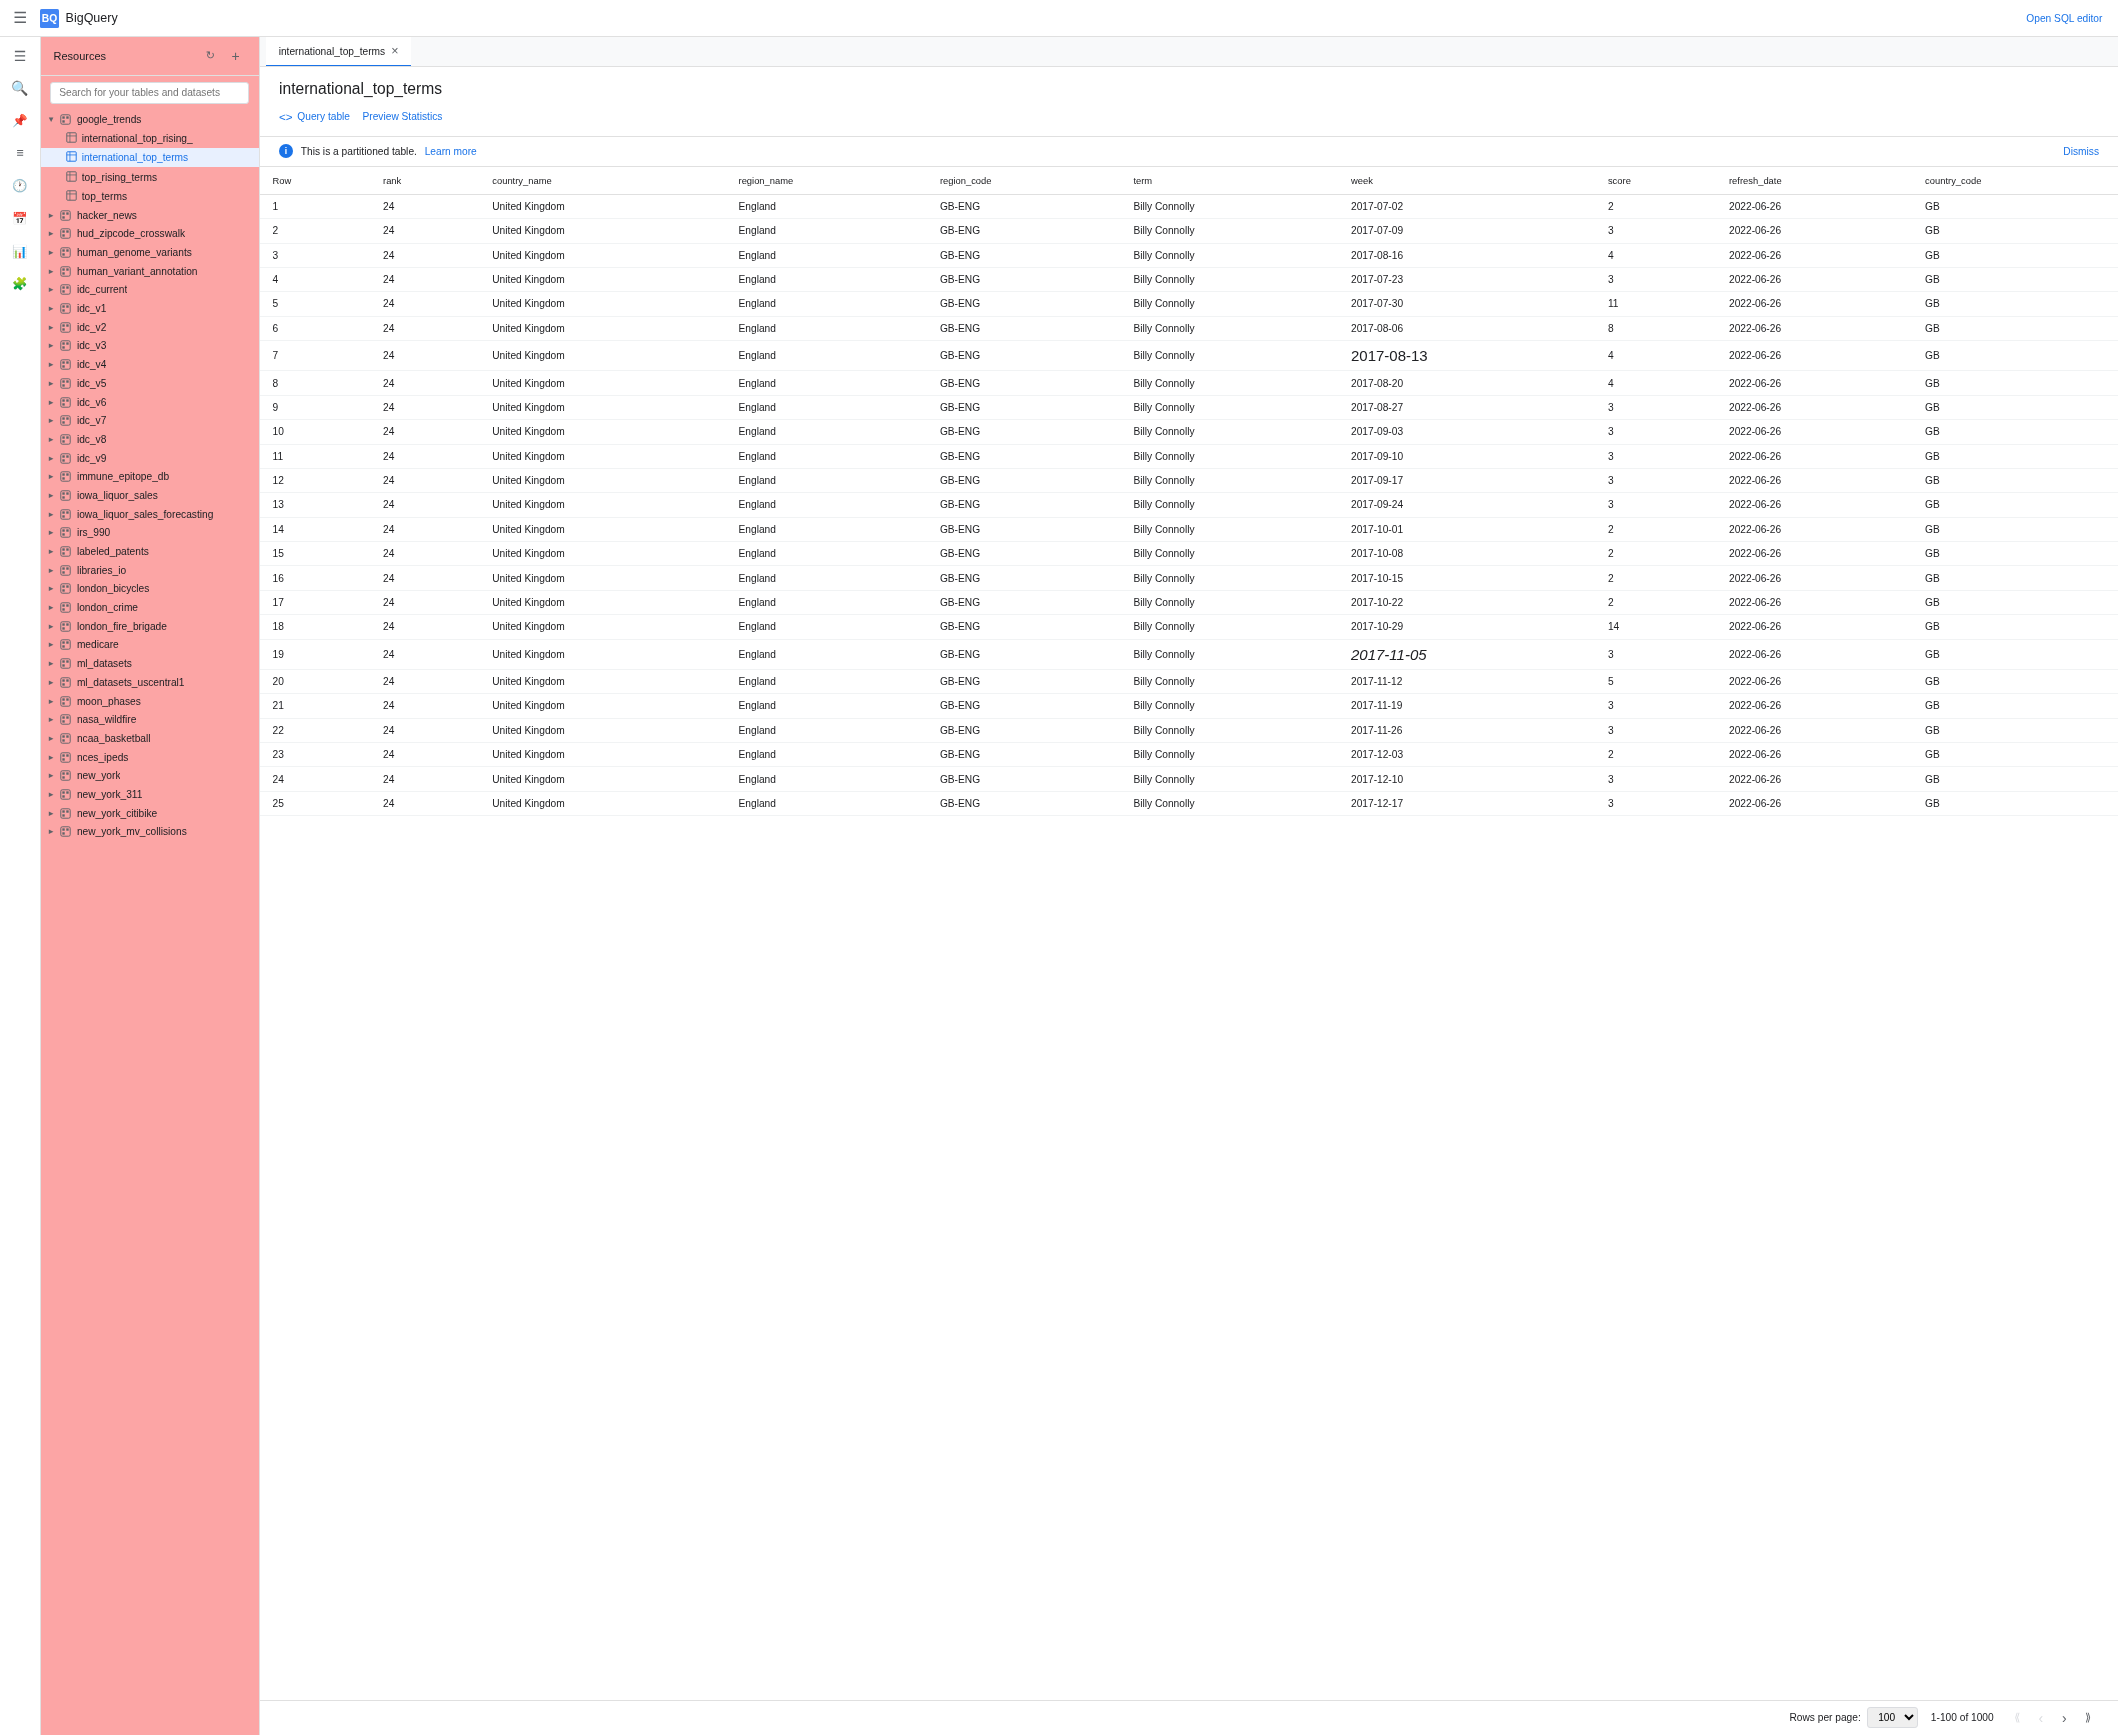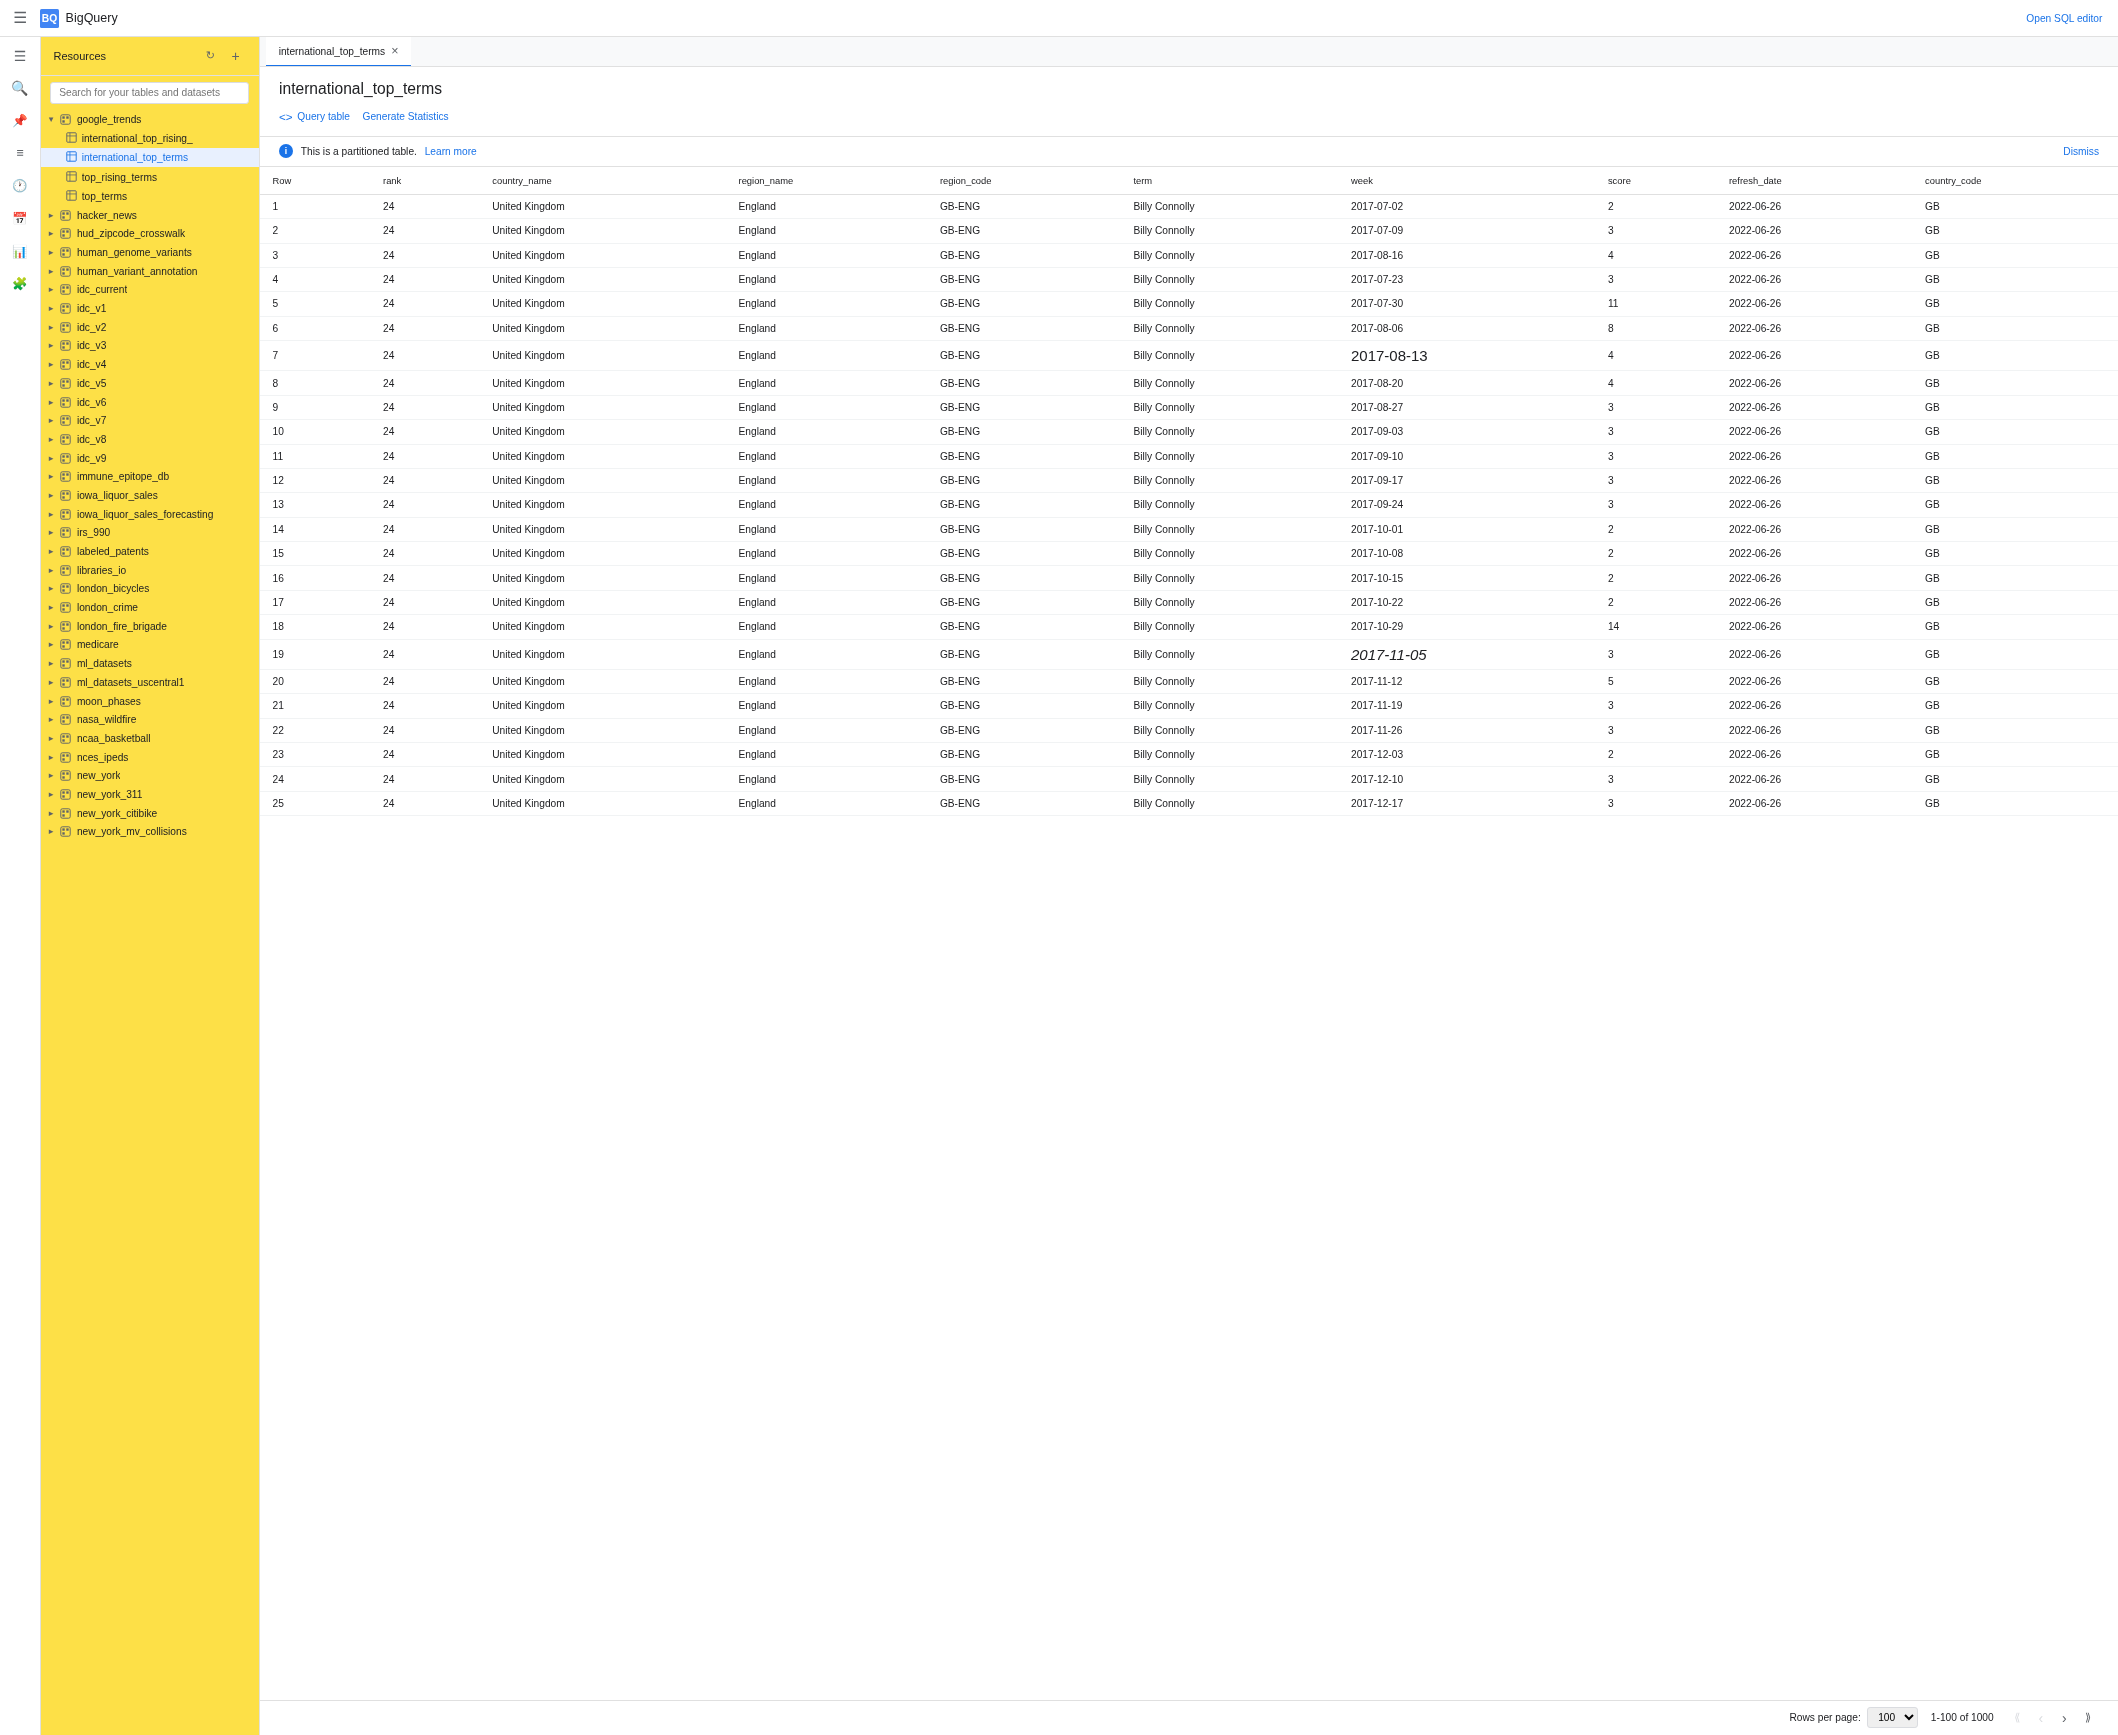--- a/index.html
+++ b/index.html
@@ -65,21 +65,21 @@
       <div style="width:31px;height:31px;display:flex;align-items:center;justify-content:center;border-radius:6.2px;cursor:pointer;color:#5f6368;font-size:14px;">☰</div>
       <div style="width:31px;height:31px;display:flex;align-items:center;justify-content:center;border-radius:6.2px;cursor:pointer;color:#5f6368;font-size:14px;">🔍</div>
       <div style="width:31px;height:31px;display:flex;align-items:center;justify-content:center;border-radius:6.2px;cursor:pointer;color:#5f6368;font-size:12.5px;">📌</div>
       <div style="width:31px;height:31px;display:flex;align-items:center;justify-content:center;border-radius:6.2px;cursor:pointer;color:#5f6368;font-size:12.5px;">≡</div>
       <div style="width:31px;height:31px;display:flex;align-items:center;justify-content:center;border-radius:6.2px;cursor:pointer;color:#5f6368;font-size:12.5px;">🕐</div>
       <div style="width:31px;height:31px;display:flex;align-items:center;justify-content:center;border-radius:6.2px;cursor:pointer;color:#5f6368;font-size:12.5px;">📅</div>
       <div style="width:31px;height:31px;display:flex;align-items:center;justify-content:center;border-radius:6.2px;cursor:pointer;color:#5f6368;font-size:12.5px;">📊</div>
       <div style="width:31px;height:31px;display:flex;align-items:center;justify-content:center;border-radius:6.2px;cursor:pointer;color:#5f6368;font-size:12.5px;">🧩</div>
     </div>
 
-    <div style="width:219px;border-right:0.8px solid #e0e0e0;display:flex;flex-direction:column;flex-shrink:0;overflow:hidden;background:#fde047;">
+    <div style="width:219px;border-right:0.8px solid #e0e0e0;display:flex;flex-direction:column;flex-shrink:0;overflow:hidden;background:#fca5a5;">
       <div style="display:flex;align-items:center;justify-content:space-between;padding:7.8px 12.5px;border-bottom:0.8px solid #e0e0e0;">
         <span style="font-size:11px;font-weight:500;color:#202124;">Resources</span>
         <div style="display:flex;gap:3.1px;">
           <button style="width:22px;height:22px;display:flex;align-items:center;justify-content:center;cursor:pointer;border-radius:3.1px;color:#5f6368;font-size:11px;border:none;background:none;">↻</button>
           <button style="width:22px;height:22px;display:flex;align-items:center;justify-content:center;cursor:pointer;border-radius:3.1px;color:#5f6368;font-size:14px;border:none;background:none;">+</button>
         </div>
       </div>
       <input style="margin: 6.2px 9.4px; padding: 4.7px 7.8px; border: 0.8px solid rgb(218, 220, 224); border-radius: 3.1px; font-size: 10.2px; color: rgb(95, 99, 104); outline: none; width: calc(100% - 19px);" type="text" placeholder="Search for your tables and datasets">
       <div style="overflow-y:auto;flex:1;">
 
@@ -559,21 +559,21 @@
         </div>
       </div>
 
       <div style="padding:12.5px 19px 0;flex-shrink:0;">
         <h2 style="font-size:15.6px;font-weight:400;color:#202124;margin-bottom:9.4px;">international_top_terms</h2>
         <div style="display:flex;align-items:center;gap:12.5px;margin-bottom:0;">
           <button style="display:flex;align-items:center;gap:4.7px;color:#1a73e8;font-size:10.2px;font-weight:500;cursor:pointer;border:none;background:none;padding:3.1px 0;">
             <span style="color:#1a73e8;font-size:11.7px;">&lt;&gt;</span>
             <span>Query table</span>
           </button>
-          <button style="color:#1a73e8;font-size:10.2px;font-weight:500;cursor:pointer;border:none;background:none;">Generate Statistics</button>
+          <button style="color:#1a73e8;font-size:10.2px;font-weight:500;cursor:pointer;border:none;background:none;">Preview Statistics</button>
         </div>
       </div>
 
       <div style="display:flex;align-items:center;justify-content:space-between;padding:7.8px 19px;background:#fff;border-top:0.8px solid #e0e0e0;border-bottom:0.8px solid #e0e0e0;flex-shrink:0;margin-top:9.4px;">
         <div style="display:flex;align-items:center;gap:7.8px;font-size:10.2px;color:#202124;">
           <div style="width:14px;height:14px;background:#1a73e8;border-radius:50%;display:flex;align-items:center;justify-content:center;color:#fff;font-size:8.6px;font-weight:bold;flex-shrink:0;">i</div>
           <span>This is a partitioned table.</span>
           <a href="#" style="color:#1a73e8;text-decoration:none;font-size:10.2px;">Learn more</a>
         </div>
         <button style="color:#1a73e8;font-size:10.2px;font-weight:500;cursor:pointer;border:none;background:none;">Dismiss</button>

